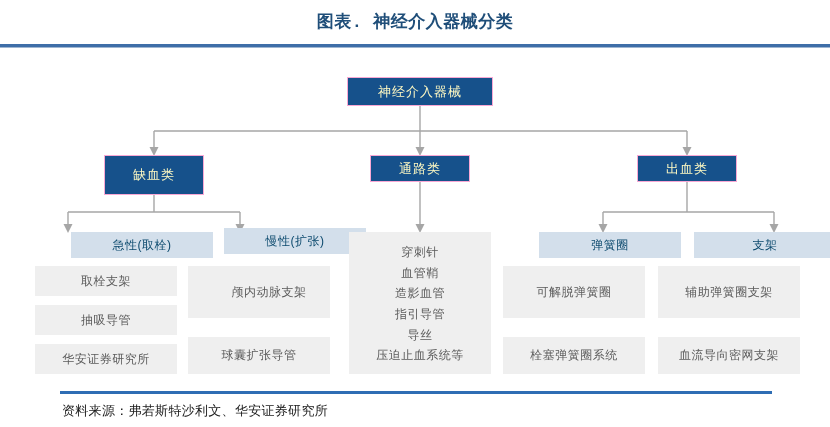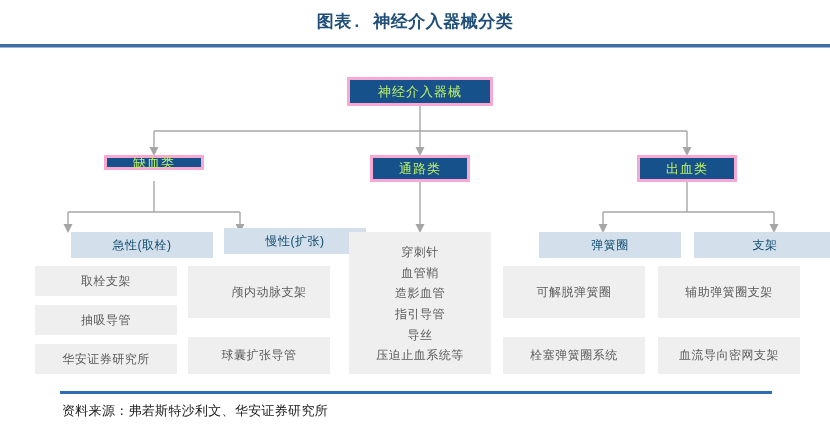--- a/index.html
+++ b/index.html
@@ -71,22 +71,22 @@
     box-sizing: border-box;
     display: flex;
     align-items: center;
     justify-content: center;
     text-align: center;
   }
 
   .node-root,
   .node-l2 {
     background: #16518B;
-    border: 3px solid #f9a8d4;
-    color: #bef264;
+    border: 1px solid #f9a8d4;
+    color: #fef9c3;
     font-size: 13px;
     letter-spacing: 1px;
   }
 
   .node-head {
     background: #D3DFEB;
     color: #0c4a6e;
     font-size: 12px;
     letter-spacing: 0.5px;
     margin-left: 36px;
@@ -175,21 +175,21 @@
       <polygon points="420,181 415.5,172 424.5,172"></polygon>
       <polygon points="603,181 598.5,172 607.5,172"></polygon>
       <polygon points="774,181 769.5,172 778.5,172"></polygon>
     </g>
   </svg>
 
   <div class="node node-root" style="left:347px; top:25px; width:146px; height:29px;">
     <span>神经介入器械</span>
   </div>
 
-  <div class="node node-l2" style="left:104px; top:103px; width:100px; height:15px;">
+  <div class="node node-l2" style="left:104px; top:103px; width:100px; height:40px;">
     <span>缺血类</span>
   </div>
   <div class="node node-l2" style="left:370px; top:103px; width:100px; height:27px;">
     <span>通路类</span>
   </div>
   <div class="node node-l2" style="left:637px; top:103px; width:100px; height:27px;text-align:center;">
     <span>出血类</span>
   </div>
 
   <div class="node node-head" style="left:35px; top:180px; width:142px; height:26px;">

